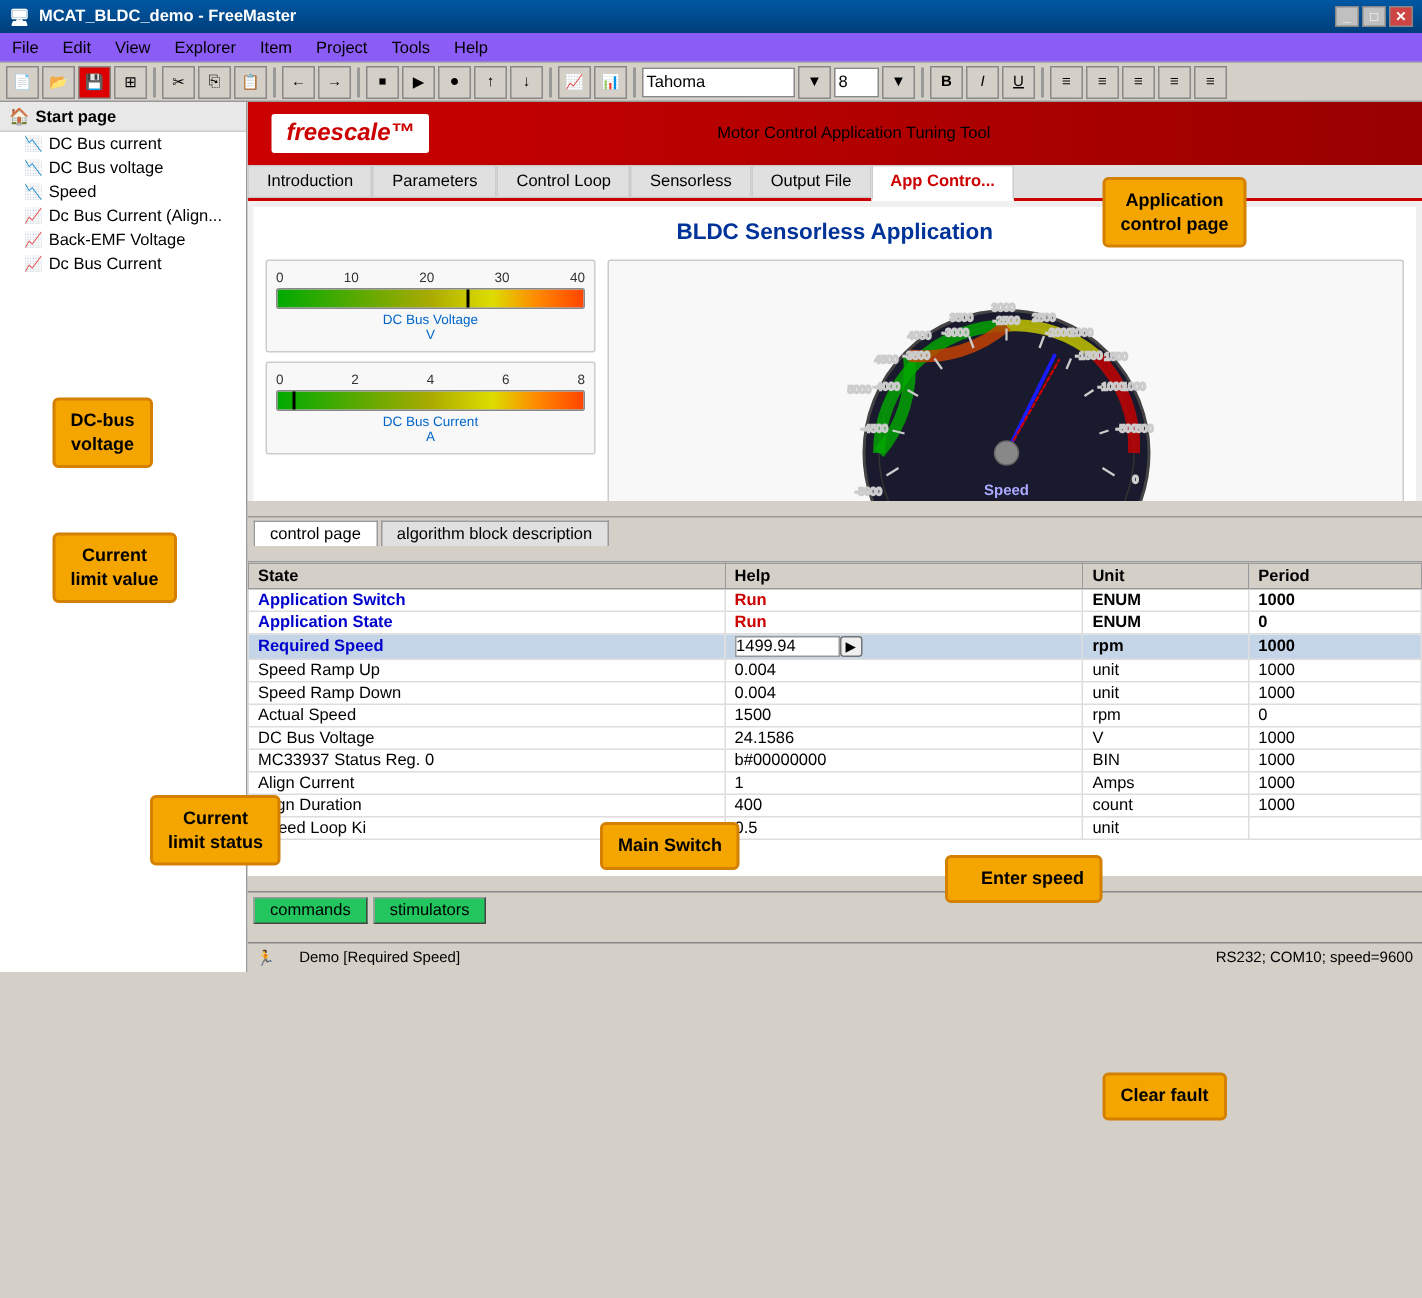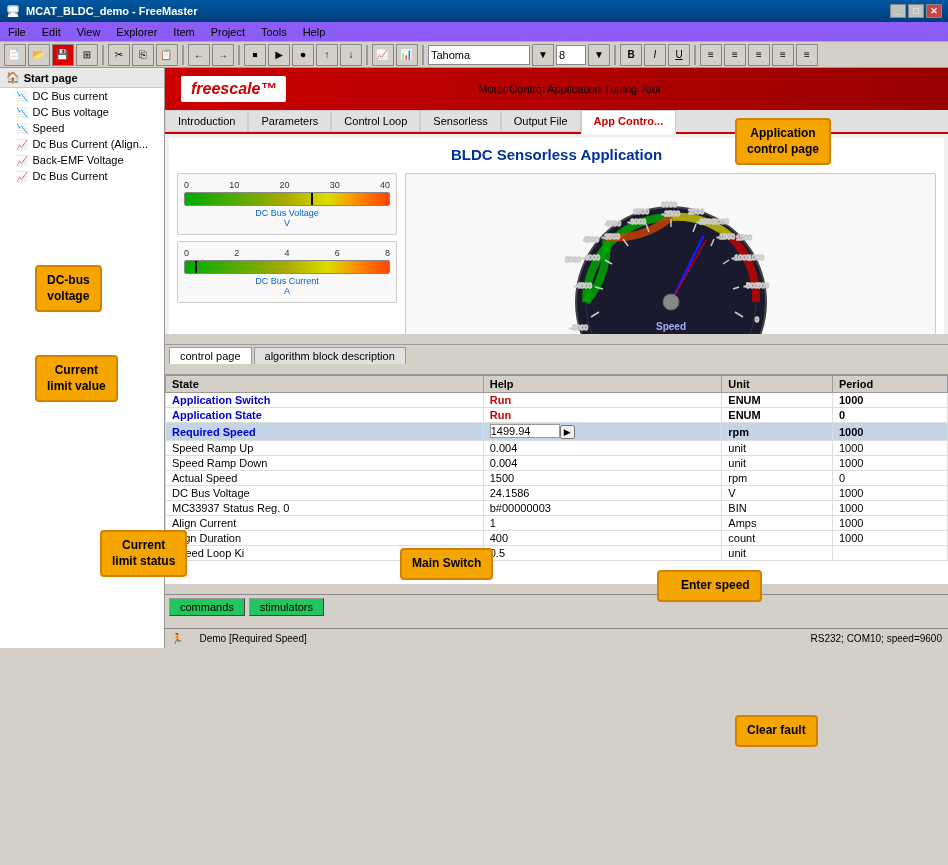--- a/index.html
+++ b/index.html
@@ -647,21 +647,21 @@
                 <td>0</td>
               </tr>
               <tr>
                 <td>DC Bus Voltage</td>
                 <td>24.1586</td>
                 <td>V</td>
                 <td>1000</td>
               </tr>
               <tr>
                 <td>MC33937 Status Reg. 0</td>
-                <td>b#00000003</td>
+                <td>b#00000000</td>
                 <td>BIN</td>
                 <td>1000</td>
               </tr>
               <tr>
                 <td>Align Current</td>
                 <td>1</td>
                 <td>Amps</td>
                 <td>1000</td>
               </tr>
               <tr>
@@ -691,16 +691,16 @@
         <span style="margin-left:auto;">RS232; COM10; speed=9600</span>
       </div>
     </div>
   </div>
 
   <div class="callout" style="top:265px;left:35px;">DC-bus<br>voltage</div>
   <div class="callout" style="top:355px;left:35px;">Current<br>limit value</div>
   <div class="callout" style="top:118px;left:735px;">Application<br>control page</div>
   <div class="callout" style="top:530px;left:100px;">Current<br>limit status</div>
   <div class="callout" style="top:548px;left:400px;">Main Switch</div>
-  <div class="callout" style="top:570px;left:657px;padding-left:22px;">Enter speed</div>
+  <div class="callout" style="top:570px;left:630px;padding-left:22px;">Enter speed</div>
   <div class="callout" style="top:715px;left:735px;">Clear fault</div>
 
 </div>
 
 </body></html>

